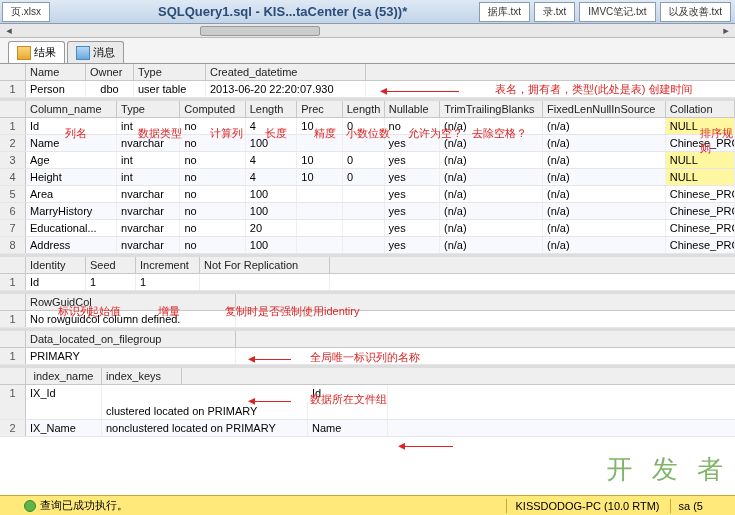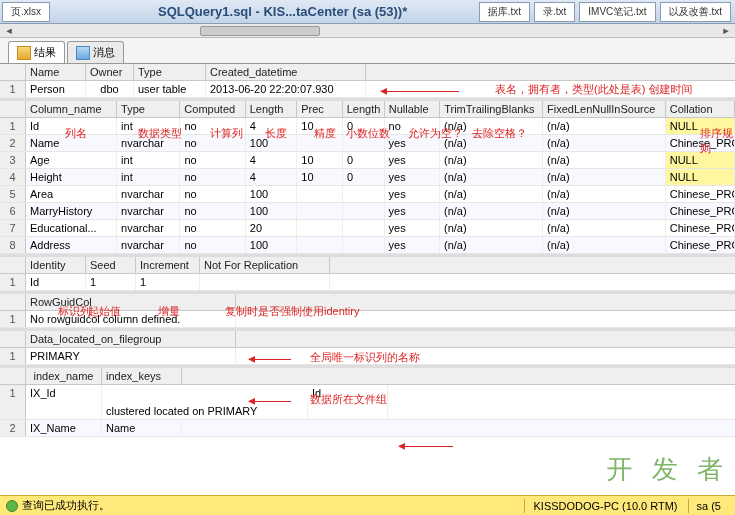--- a/index.html
+++ b/index.html
@@ -24,21 +24,21 @@
 .data-row { display: flex; border-bottom: 1px solid #e6e6e6; background: #fff; }
 .data-row.alt { background: #f8f9ff; }
 .rownum { width: 26px; background: #efefef; border-right: 1px solid #c8c8c8; text-align: center; color: #555; padding: 2px 0; flex-shrink: 0; }
 .cell { padding: 2px 4px; border-right: 1px solid #eee; overflow: hidden; white-space: nowrap; }
 .hlnull { background: #fff7a0; }
 .redtxt { color: #d22; position: absolute; z-index: 5; font-size: 11px; pointer-events: none; }
 .arrow-red { color: #d22; position: absolute; font-size: 14px; letter-spacing: -2px; pointer-events: none; }
 .section-gap { height: 3px; background: #ddd; }
 .watermark { position: absolute; right: 6px; bottom: 28px; font-size: 26px; color: #6aa84f; opacity: 0.85; letter-spacing: 6px; font-weight: 300; z-index: 20; }
 .watermark .sub { display: block; font-size: 12px; letter-spacing: 1px; color: #6aa84f; }
-.statusbar { position: absolute; bottom: 0; left: 0; right: 0; height: 20px; background: #ffe97a; border-top: 1px solid #cba834; display: flex; align-items: center; padding: 0 6px; font-size: 11px; }
+.statusbar { position: absolute; bottom: 0; left: 0; right: 0; height: 20px; background: #ffe97a; border-top: 1px solid #cba834; display: flex; align-items: center; padding: 0 24px; font-size: 11px; }
 .statusbar .status-icon { width: 12px; height: 12px; background: #5fb548; border-radius: 50%; margin-right: 4px; border: 1px solid #3f8a2e; }
 .statusbar .right { margin-left: auto; display: flex; gap: 2px; }
 .statusbar .right span { padding: 1px 8px; border-left: 1px solid #cba834; }
 </style>
 </head>
 <body>
 
 <div class="titlebar">
   <span class="tab">页.xlsx</span>
   <span class="docname">SQLQuery1.sql - KIS...taCenter (sa (53))*</span>
@@ -269,20 +269,21 @@
     <div id="s6b">
         <div class="data-row">
           <span class="rownum">1</span>
           <span class="cell" style="width: 76px;">IX_Id</span>
           <span class="cell" style="width: 206px; margin-top: 18px;">clustered located on PRIMARY</span>
           <span class="cell" style="width: 80px;">Id</span>
         </div>
         <div class="data-row alt">
           <span class="rownum">2</span>
           <span class="cell" style="width: 76px;">IX_Name</span>
+          <span class="cell" style="width: 206px;">nonclustered located on PRIMARY</span>
           <span class="cell" style="width: 80px;">Name</span>
         </div>
       </div>
   </div>
 
   <span class="arrow-red" style="top:18px;left:380px">◂——————</span>
   <span class="redtxt" style="top:18px;left:495px">表名，拥有者，类型(此处是表) 创建时间</span>
   <span class="redtxt" style="top:62px;left:65px">列名</span>
   <span class="redtxt" style="top:62px;left:138px">数据类型</span>
   <span class="redtxt" style="top:62px;left:210px">计算列</span>

